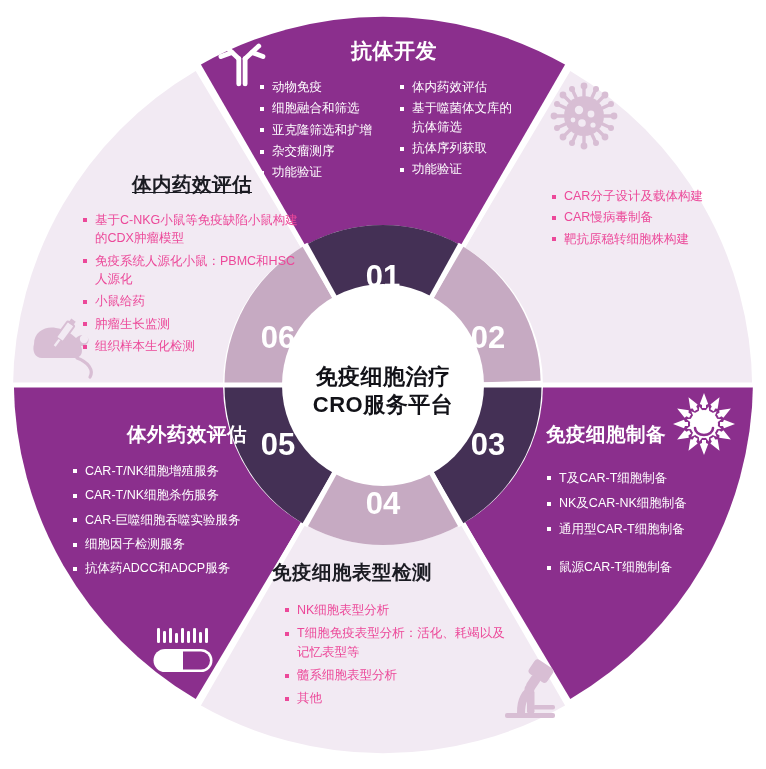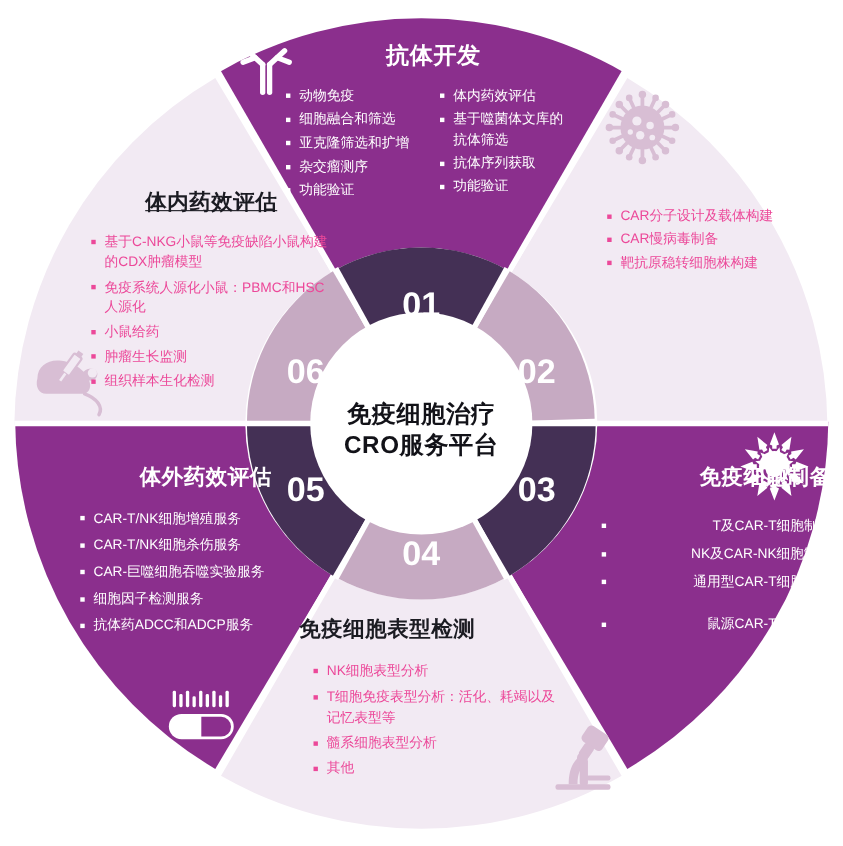--- a/index.html
+++ b/index.html
@@ -343,21 +343,21 @@
     </div>
 
     <div class="seg-block" style="left:551px; top:168px; width:205px;">
       <ul class="bullets dark" style="font-size:12.5px; margin-top:19px;">
         <li>CAR分子设计及载体构建</li>
         <li>CAR慢病毒制备</li>
         <li>靶抗原稳转细胞株构建</li>
       </ul>
     </div>
 
-    <div class="seg-block" style="left:546px; top:422px; width:210px;text-align:right;">
+    <div class="seg-block" style="left:546px; top:422px; width:210px;">
       <div class="seg-title light" style="font-size:19.5px;">免疫细胞制备</div>
       <ul class="bullets light" style="font-size:12.5px; margin-top:22px; line-height:1.6;">
         <li style="margin-bottom:7px;">T及CAR-T细胞制备</li>
         <li style="margin-bottom:7px;">NK及CAR-NK细胞制备</li>
         <li style="margin-bottom:20px;">通用型CAR-T细胞制备</li>
         <li>鼠源CAR-T细胞制备</li>
       </ul>
     </div>
 
     <div class="seg-block" style="left:272px; top:560px; width:245px;">

